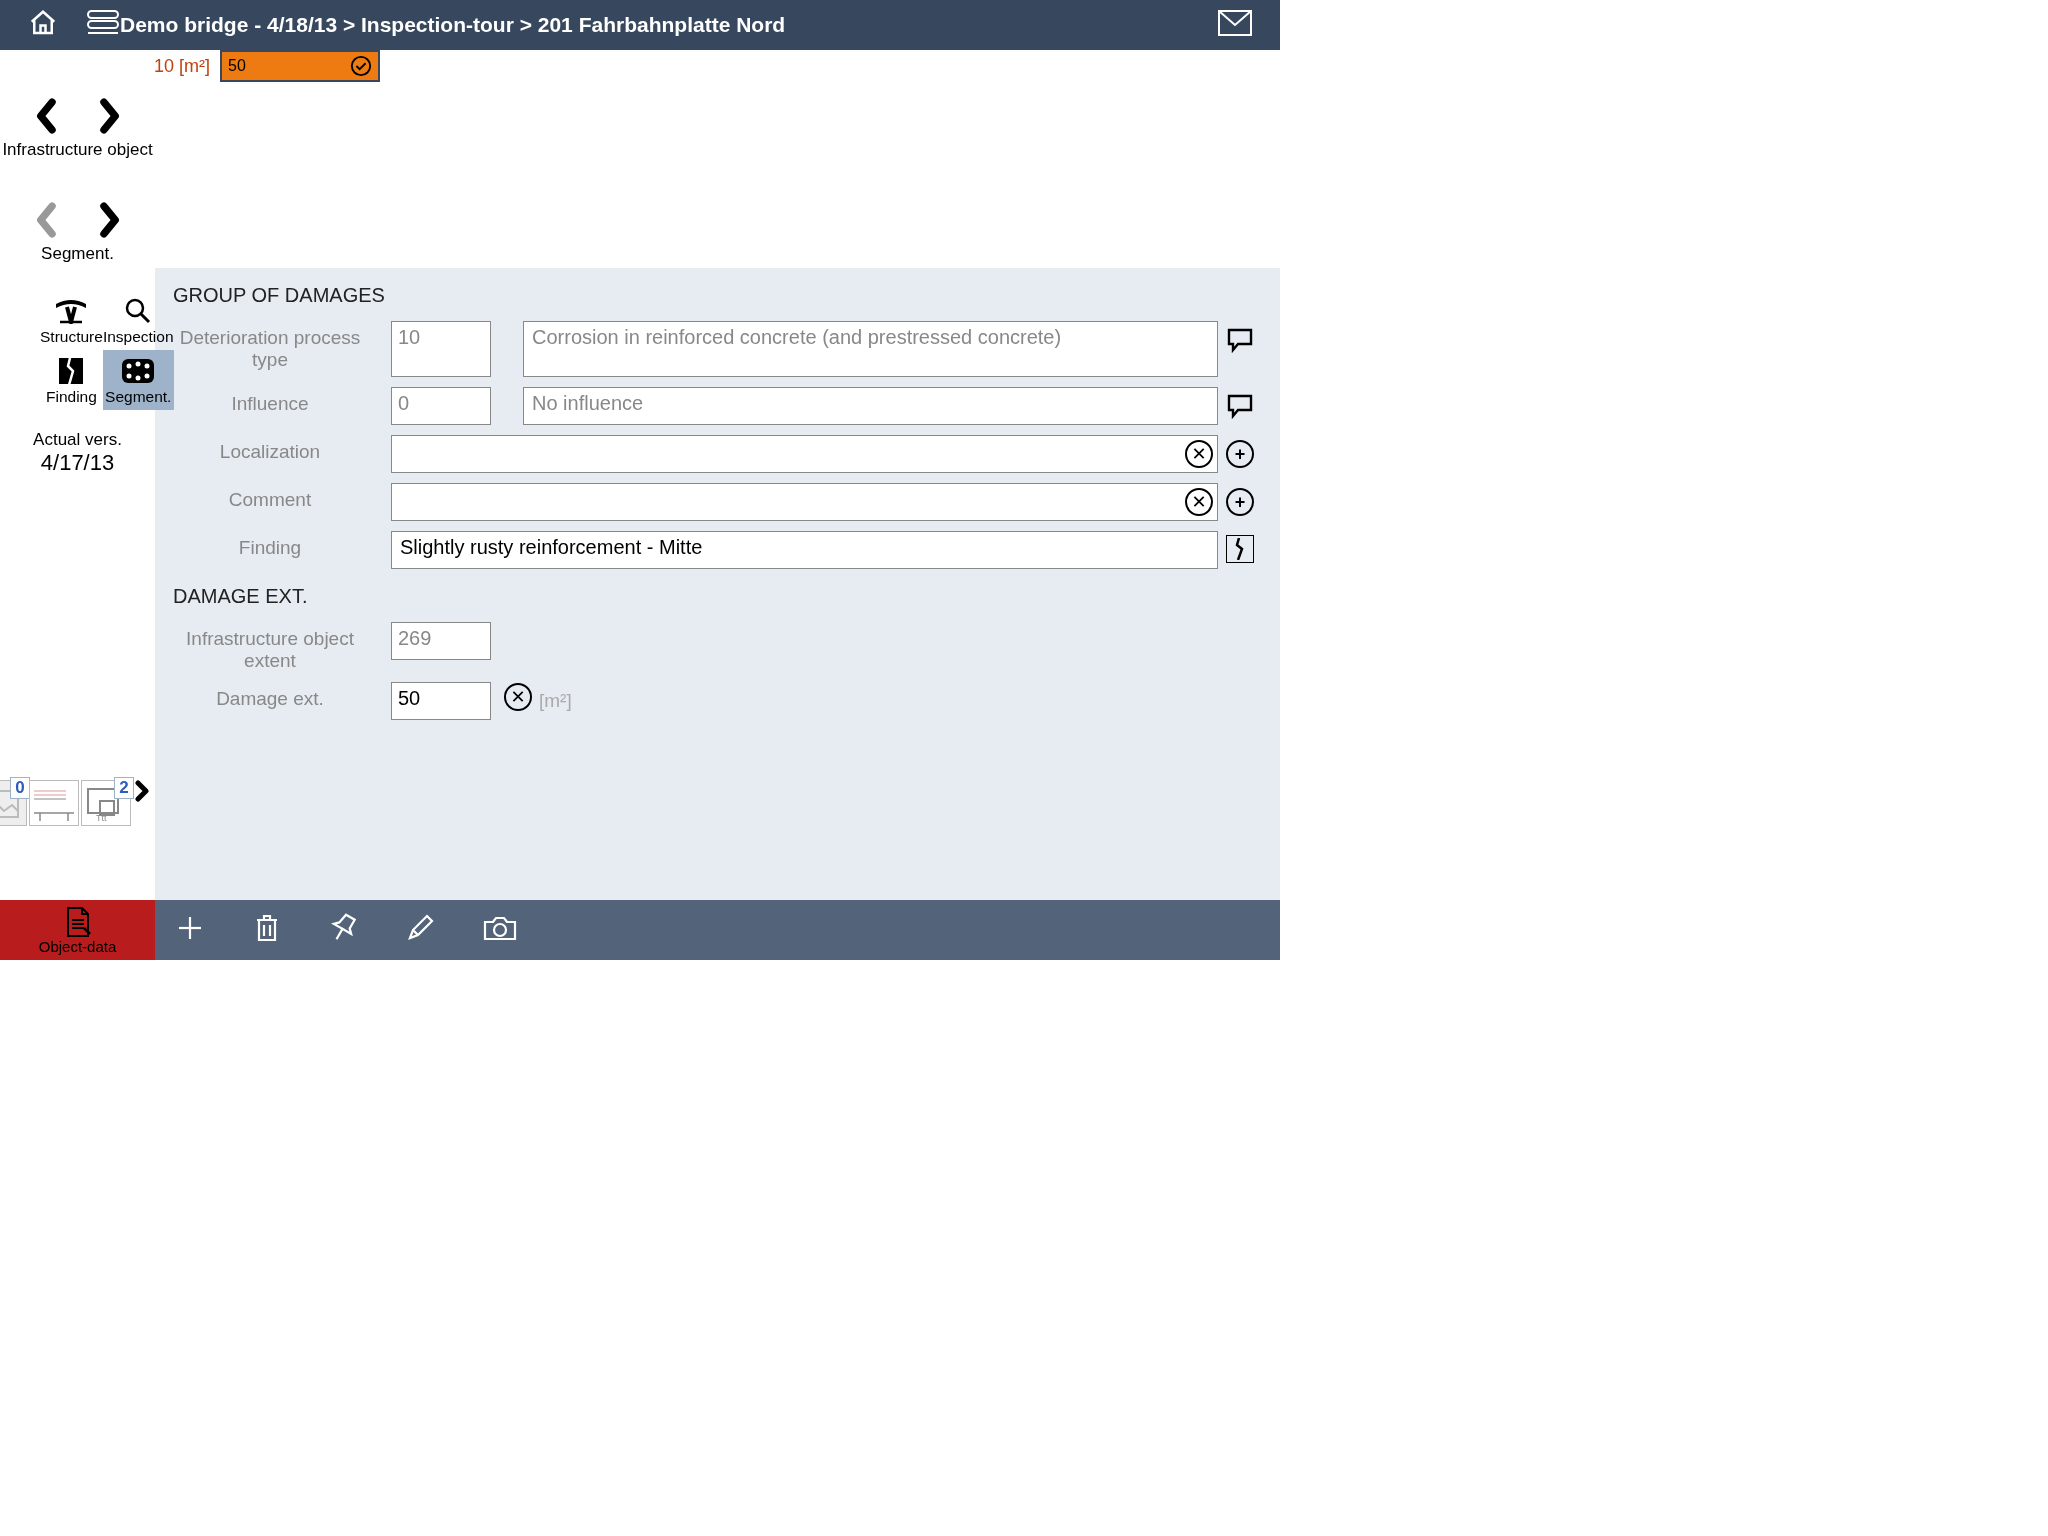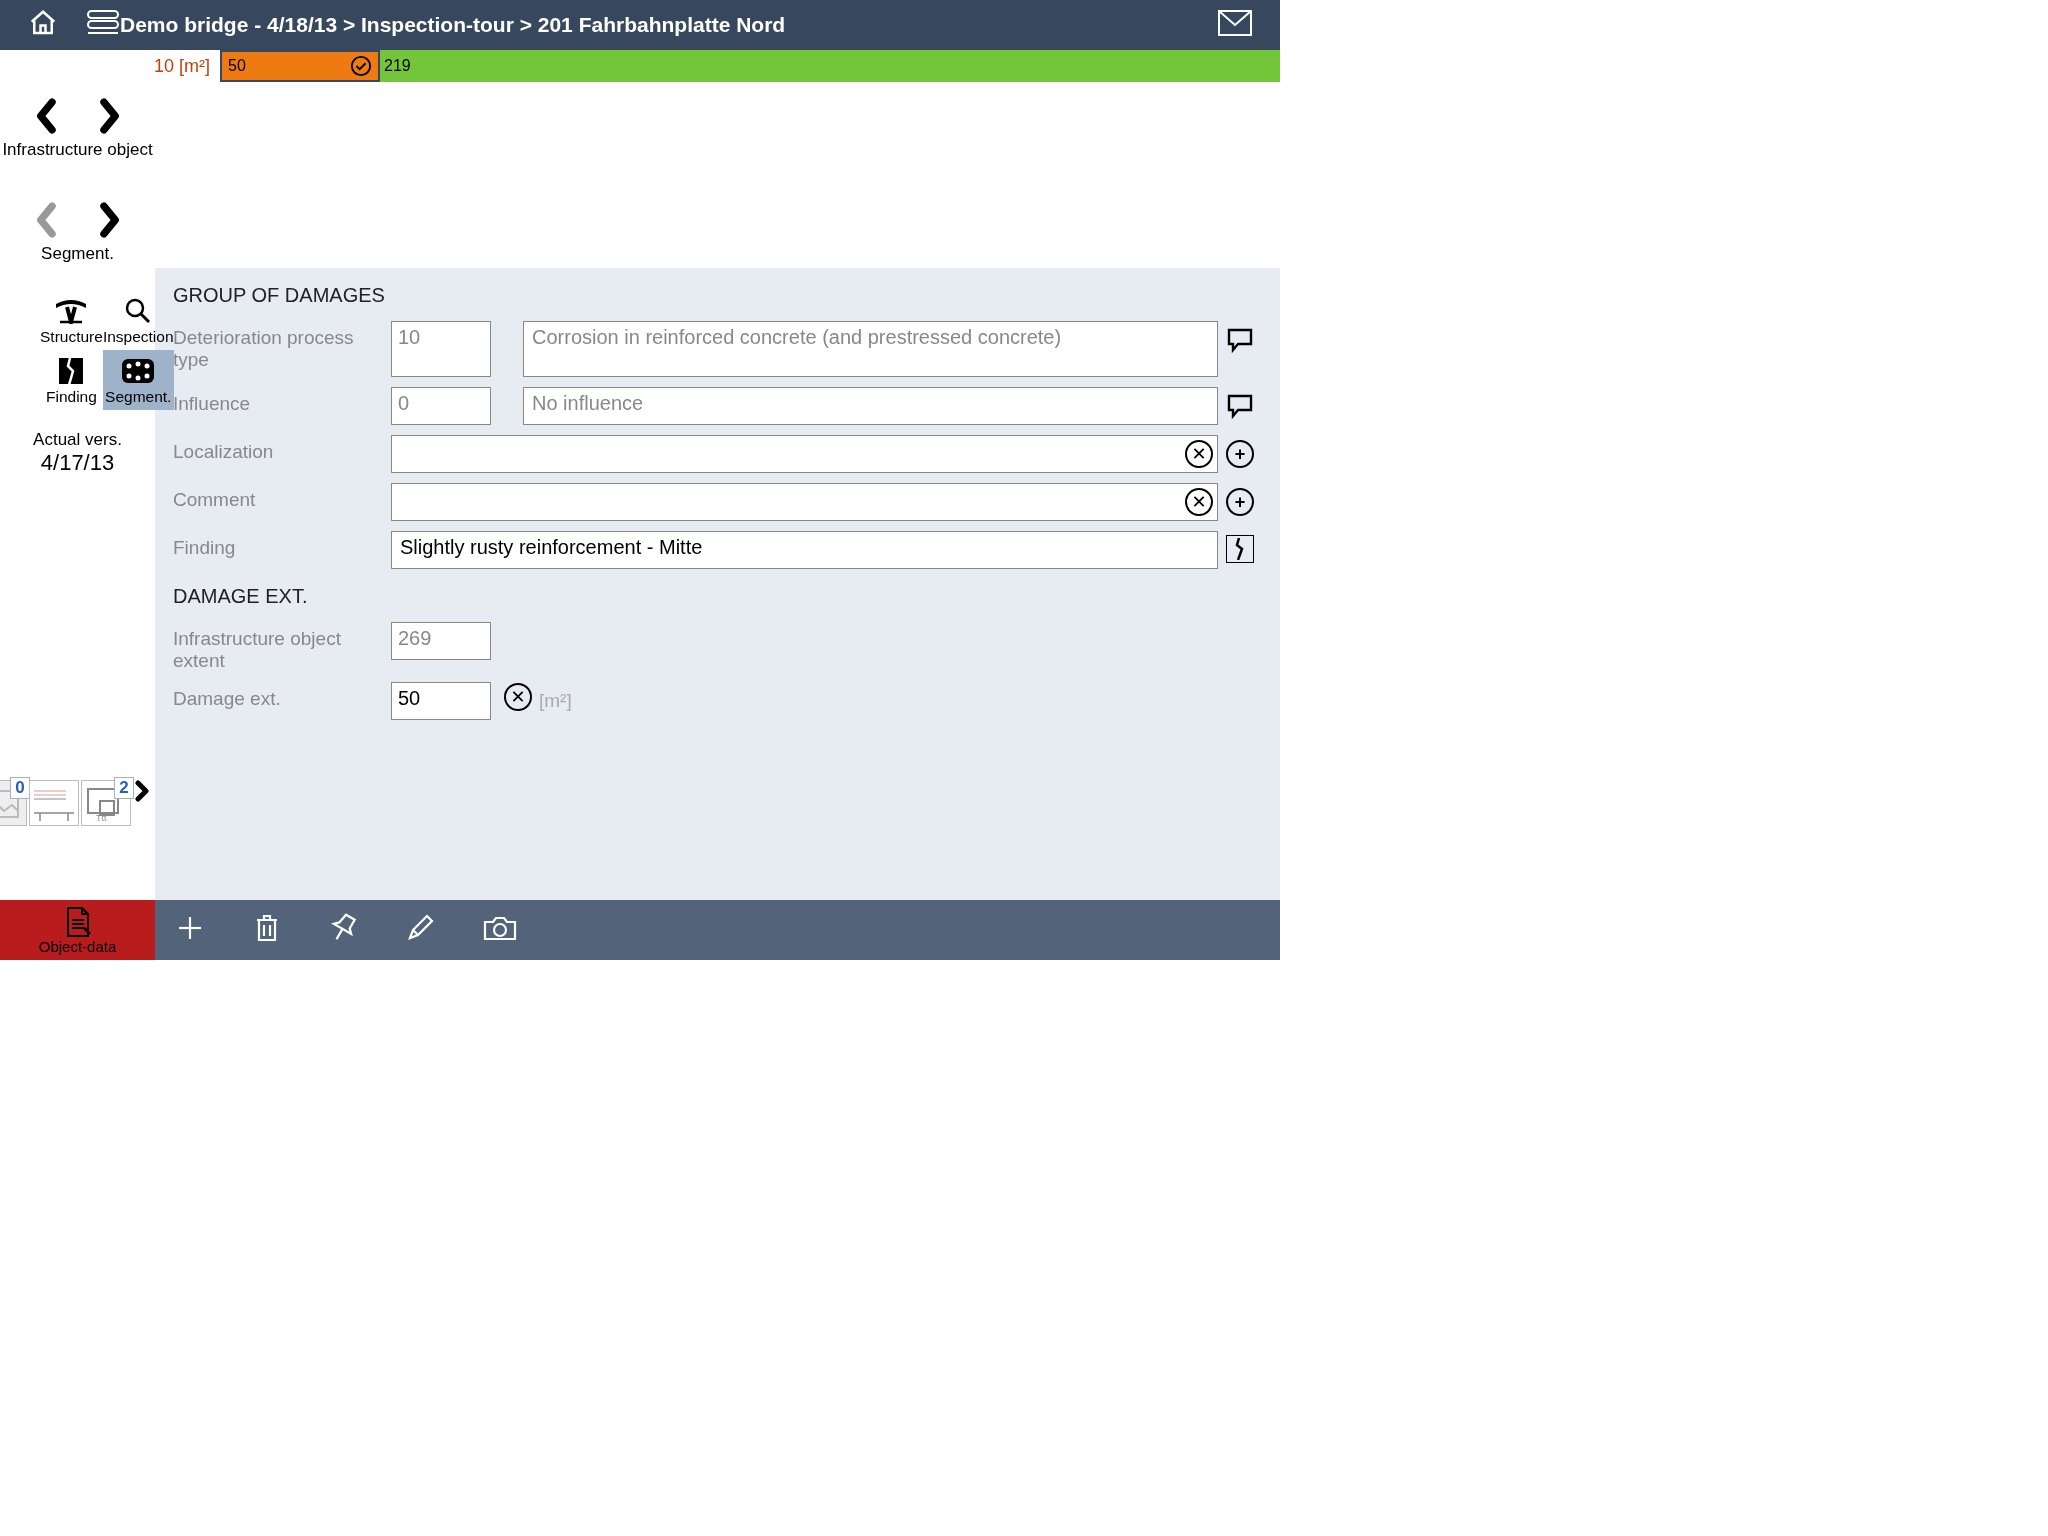--- a/index.html
+++ b/index.html
@@ -45,21 +45,21 @@
   .thumb .badge { position:absolute; top:-4px; right:-4px; background:#fff; border:1px solid #9eb3c9; color:#2b5dbb; font-size:17px; font-weight:bold; width:20px; height:22px; text-align:center; line-height:20px; }
   
   
   .content { flex:1; background:#fff; display:flex; flex-direction:column; }
   .content-spacer { height:186px; }
   .content-body { flex:1; background:#e7ecf2; padding:16px 18px 0 18px; overflow:hidden; }
   
   .section-title { font-size:20px; color:#222; margin-bottom:14px; }
   
   .form-row { display:flex; align-items:flex-start; margin-bottom:10px; }
-  .form-label { width:218px; text-align:left; padding-right:24px; color:#888; font-size:19px; padding-top:6px; }
+  .form-label { width:218px; text-align:center; padding-right:24px; color:#888; font-size:19px; padding-top:6px; }
   .code-box { width:100px; min-height:38px; border:1px solid #888; background:#ffffff; padding:4px 6px; font-size:20px; color:#888; }
   .code-box.filled { color:#000; }
   .desc-box { flex:1; min-height:38px; border:1px solid #888; background:#ffffff; padding:4px 8px; font-size:20px; color:#888; margin-left:32px; }
   .desc-box.filled { color:#000; }
   .action-col { width:44px; display:flex; flex-direction:column; align-items:center; justify-content:center; gap:0; padding-top:4px; }
   .action-col .ibtn, .action-col2 .ibtn { margin-bottom:0; }
   .ibtn { width:30px; height:30px; display:flex; align-items:center; justify-content:center; }
   .ibtn svg { stroke:#000; fill:none; stroke-width:2.4; }
   
   .row-tall .code-box { min-height:56px; }
@@ -112,23 +112,20 @@
 
 <div class="progress-row">
   <div class="progress-label-box">10 [m²]</div>
   <div class="progress-orange">
     <span>50</span>
     <svg width="22" height="22" viewBox="0 0 24 24">
         <circle cx="12" cy="12" r="10"></circle>
         <path d="M7 12 L10.5 15.5 L17 9"></path>
       </svg>
   </div>
-  <div class="progress-green">
-    <span>219</span>
-  </div>
 </div>
 
 <div class="main">
 
   <div class="sidebar">
     <div class="nav-pair">
       <div class="chev left"><svg viewBox="0 0 24 30">
             <path d="M16 4 L7 15 L16 26" stroke="#000" stroke-width="6" fill="none" stroke-linecap="round" stroke-linejoin="round"></path>
           </svg></div>
       <div class="chev"><svg viewBox="0 0 24 30">

